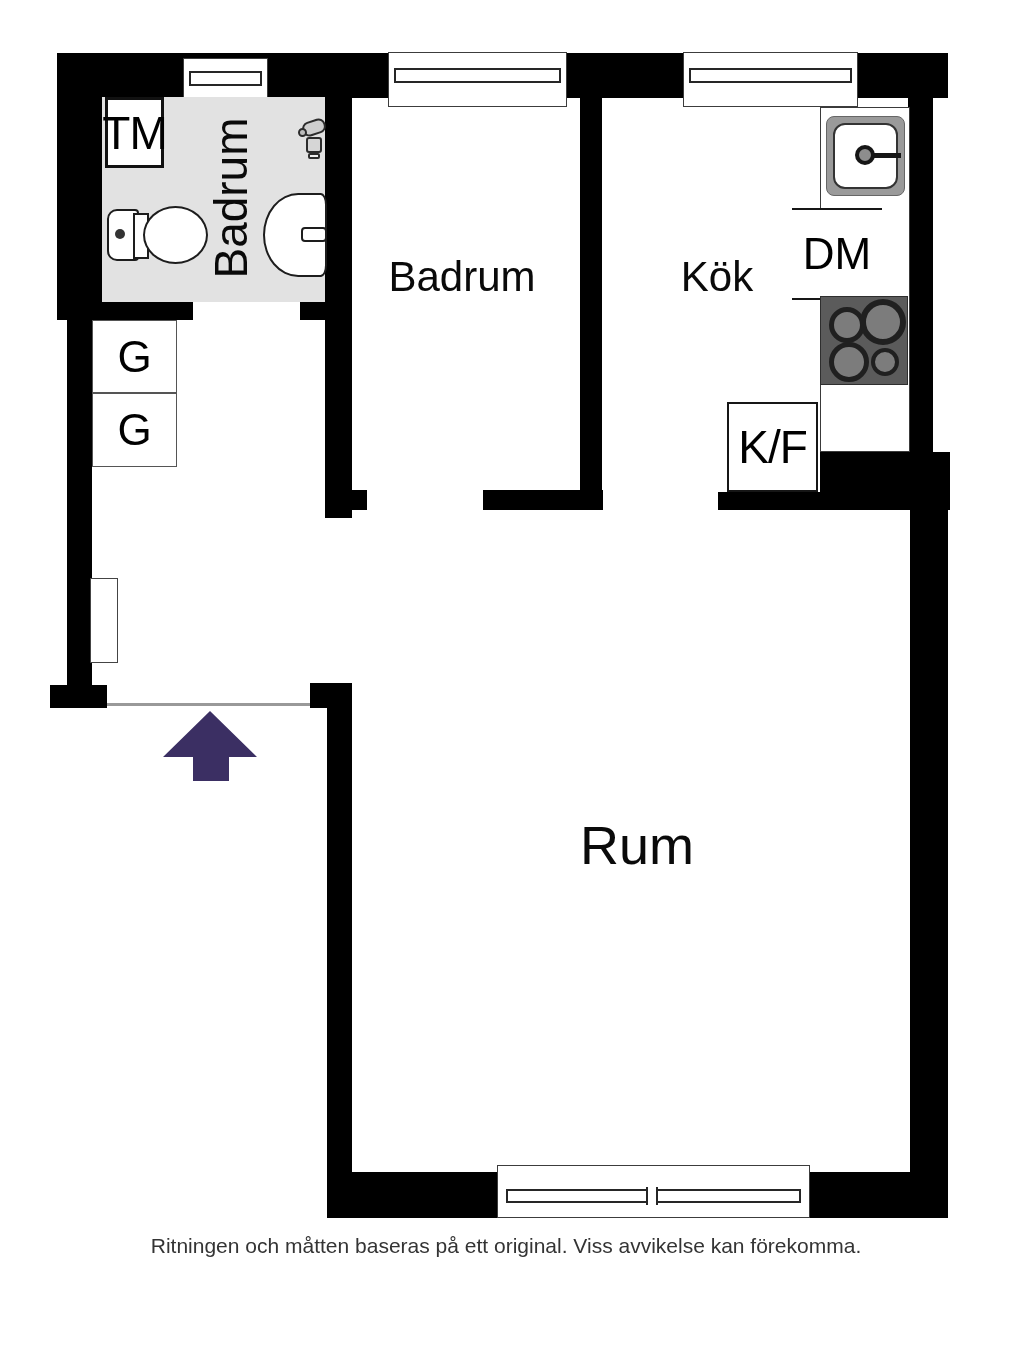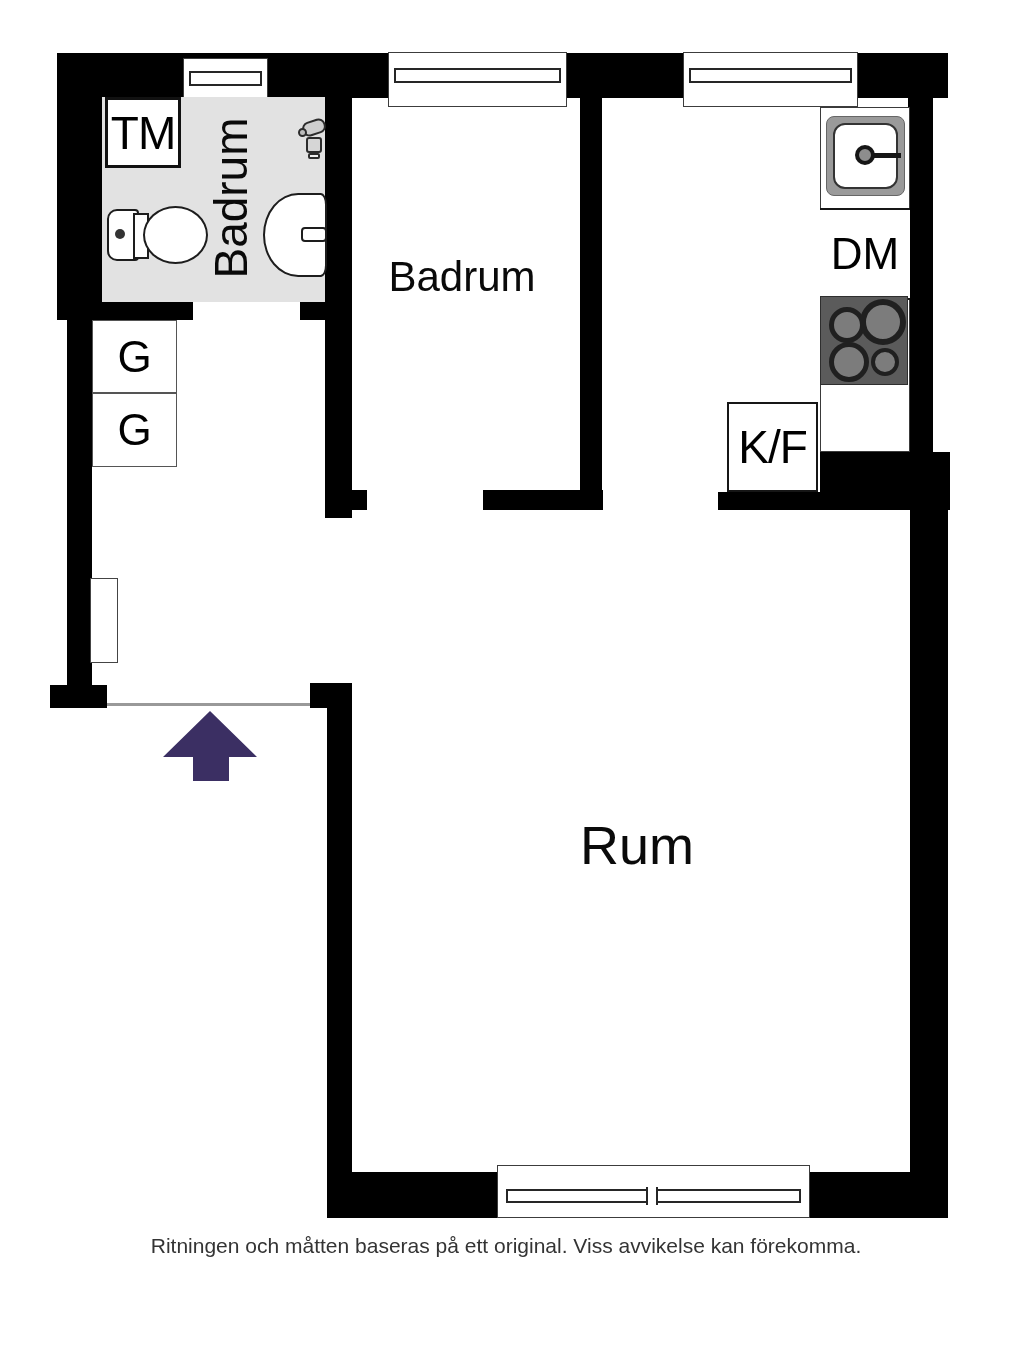--- a/index.html
+++ b/index.html
@@ -77,21 +77,21 @@
   <div class="win" style="left:683px; top:52px; width:175px; height:55px;">
     <div class="glass" style="left:5px; right:5px; top:15px; height:15px;"></div>
   </div>
   <div class="win" style="left:497px; top:1165px; width:313px; height:53px;">
     <div class="glass" style="left:8px; right:8px; top:23px; height:14px;"></div>
     <div class="mullion" style="left:148px; top:21px; width:12px; height:18px;"></div>
   </div>
 
   <div class="floor-gray" style="left:102px; top:97px; width:223px; height:205px;"></div>
 
-  <div class="box bdr-thick fix-label-lg" style="left:105px; top:97px; width:76px; height:71px;">
+  <div class="box bdr-thick fix-label-lg" style="left:105px; top:97px; width:59px; height:71px;">
     <span>TM</span>
   </div>
 
   <div class="room-label v-label" style="left:121px; top:173px; width:220px; height:50px;">
     <span>Badrum</span>
   </div>
 
   <div>
     <div class="stroke" style="left:107px; top:209px; width:32px; height:52px; border-radius:10px 4px 4px 10px;"></div>
     <div class="abs" style="left:115px; top:229px; width:10px; height:10px; background:#333; border-radius:50%;"></div>
@@ -124,30 +124,33 @@
   <div class="threshold" style="left:107px; top:703px; width:203px; height:3px;"></div>
 
   <svg viewBox="0 0 94 70" style="position:absolute; left:163px; top:711px; width:94px; height:70px;">
     <polygon points="47,0 94,46 66,46 66,70 30,70 30,46 0,46" fill="#3b2f63"></polygon>
   </svg>
 
   <div class="room-label" style="left:362px; top:252px; width:200px; height:50px;">
     <span>Badrum</span>
   </div>
 
+  <div class="room-label" style="left:637px; top:252px; width:160px; height:50px;">
+    <span>Kök</span>
+  </div>
 
   <div class="counter" style="left:820px; top:107px; width:90px; height:345px;"></div>
 
   <div class="ksink-outer" style="left:826px; top:116px; width:79px; height:80px;">
     <div class="ksink-inner"></div>
     <div class="abs" style="left:38px; top:36px; width:36px; height:5px; background:#161616;"></div>
     <div class="abs" style="left:28px; top:28px; width:20px; height:20px; background:#8d8d8d; border:4px solid #161616; border-radius:50%;"></div>
   </div>
 
-  <div class="box fix-label-md" style="left:820px; top:208px; width:90px; height:92px; border-top:2px solid #161616; border-bottom:2px solid #161616;">
+  <div class="box fix-label-md" style="left:792px; top:208px; width:90px; height:92px; border-top:2px solid #161616; border-bottom:2px solid #161616;">
     <span>DM</span>
   </div>
 
   <div class="stove" style="left:820px; top:296px; width:88px; height:89px;">
     <div class="burner" style="left:8px; top:10px; width:36px; height:36px;"></div>
     <div class="burner" style="left:39px; top:2px; width:46px; height:46px; border-width:6px;"></div>
     <div class="burner" style="left:8px; top:45px; width:40px; height:40px;"></div>
     <div class="burner" style="left:50px; top:51px; width:28px; height:28px; border-width:4px;"></div>
   </div>
 

